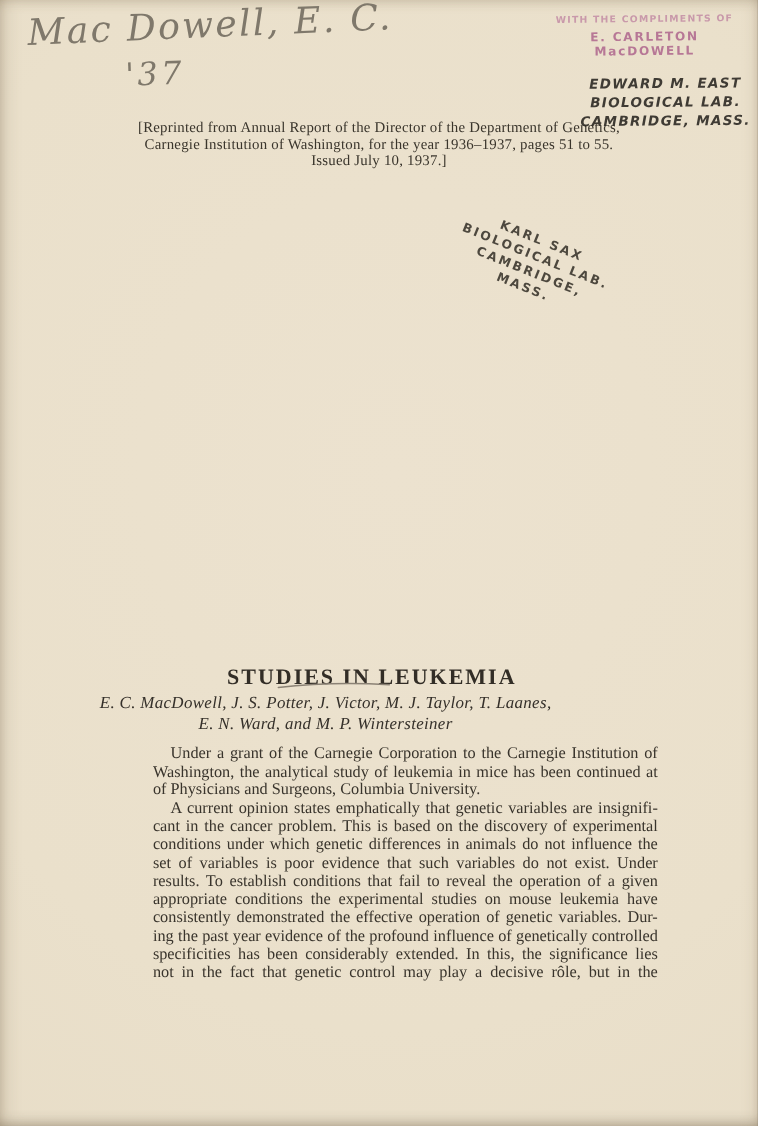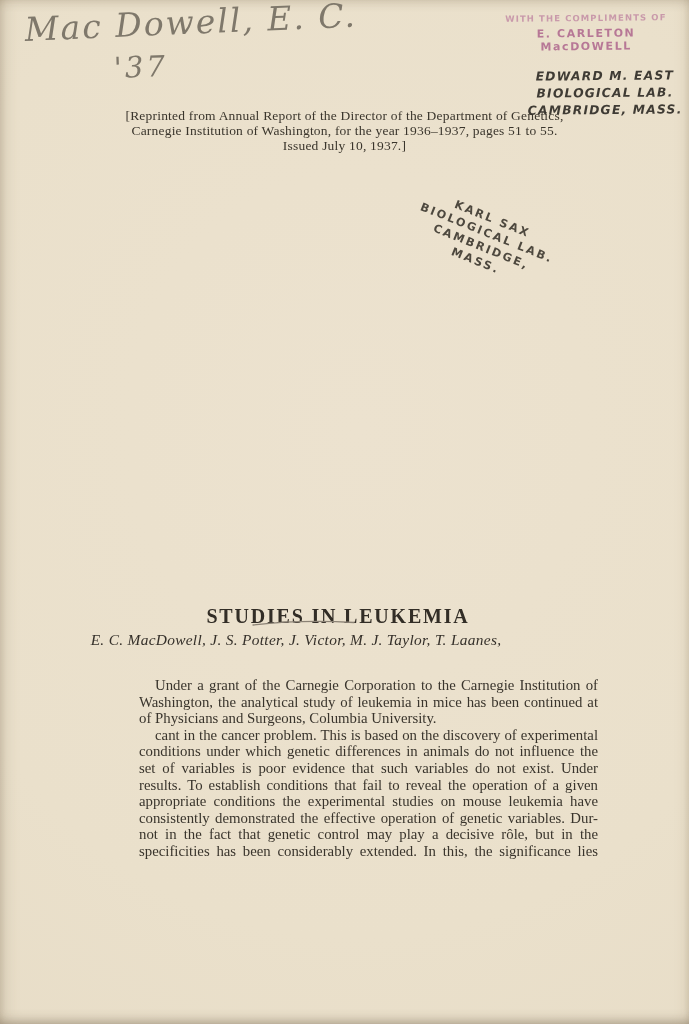--- a/index.html
+++ b/index.html
@@ -175,33 +175,36 @@
     </div>
 
   <div class="title">STUDIES IN LEUKEMIA</div>
 
   <svg class="underline" width="106" height="10" viewBox="0 0 106 10">
     <path d="M2,7 Q50,1.5 103,4.5" fill="none" stroke="#8b8275" stroke-width="1.3" stroke-linecap="round"></path>
   </svg>
 
   <div class="authors">
       <div>E. C. MacDowell, J. S. Potter, J. Victor, M. J. Taylor, T. Laanes,</div>
+      <div>E. N. Ward, and M. P. Wintersteiner</div>
     </div>
 
   <div class="body">
     <div class="para endleft">
         <div>Under a grant of the Carnegie Corporation to the Carnegie Institution of</div>
         <div>Washington, the analytical study of leukemia in mice has been continued at</div>
         <div>of Physicians and Surgeons, Columbia University.</div>
       </div>
     <div class="para">
+        <div>A current opinion states emphatically that genetic variables are insignifi-</div>
         <div>cant in the cancer problem.  This is based on the discovery of experimental</div>
         <div>conditions under which genetic differences in animals do not influence the</div>
         <div>set of variables is poor evidence that such variables do not exist.  Under</div>
         <div>results.  To establish conditions that fail to reveal the operation of a given</div>
         <div>appropriate conditions the experimental studies on mouse leukemia have</div>
         <div>consistently demonstrated the effective operation of genetic variables.  Dur-</div>
+        <div>ing the past year evidence of the profound influence of genetically controlled</div>
+        <div>specificities has been considerably extended.  In this, the significance lies</div>
         <div>not in the fact that genetic control may play a decisive rôle, but in the</div>
-        <div>specificities has been considerably extended.  In this, the significance lies</div>
       </div>
   </div>
 
 </div>
 
 </body></html>

